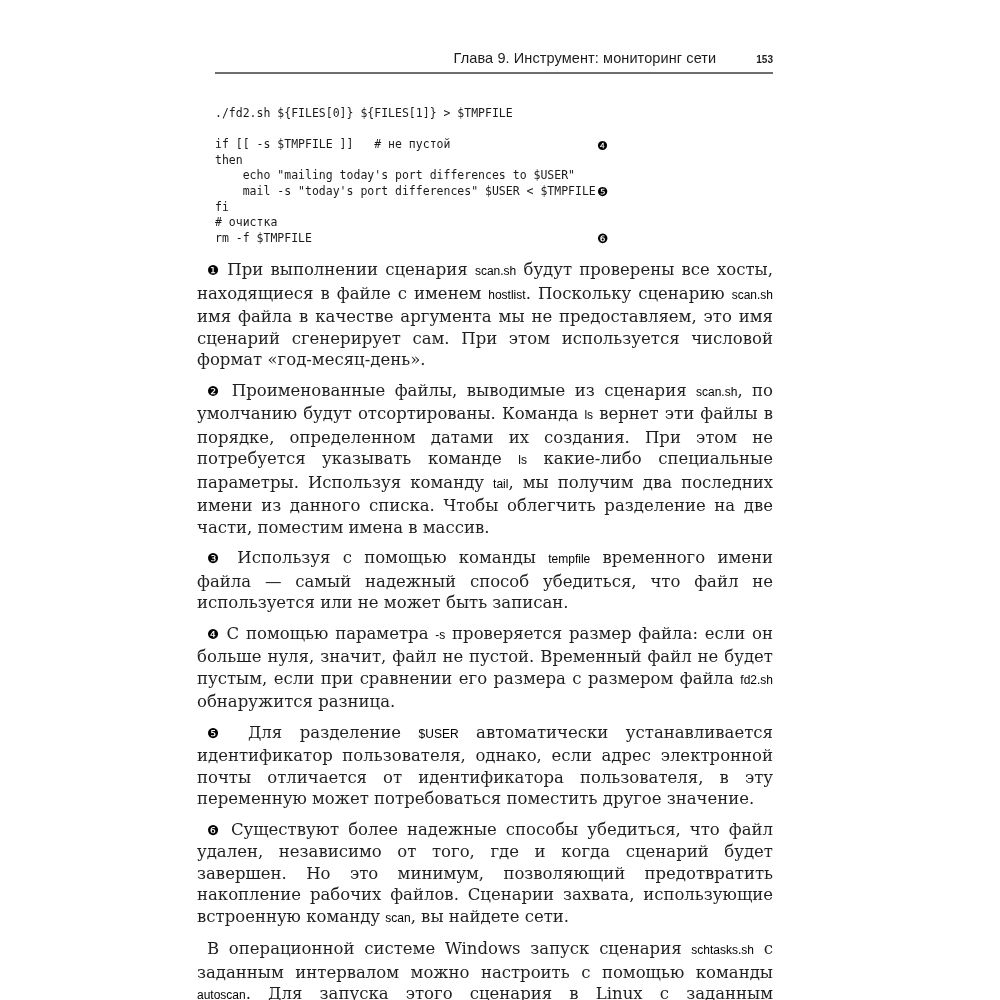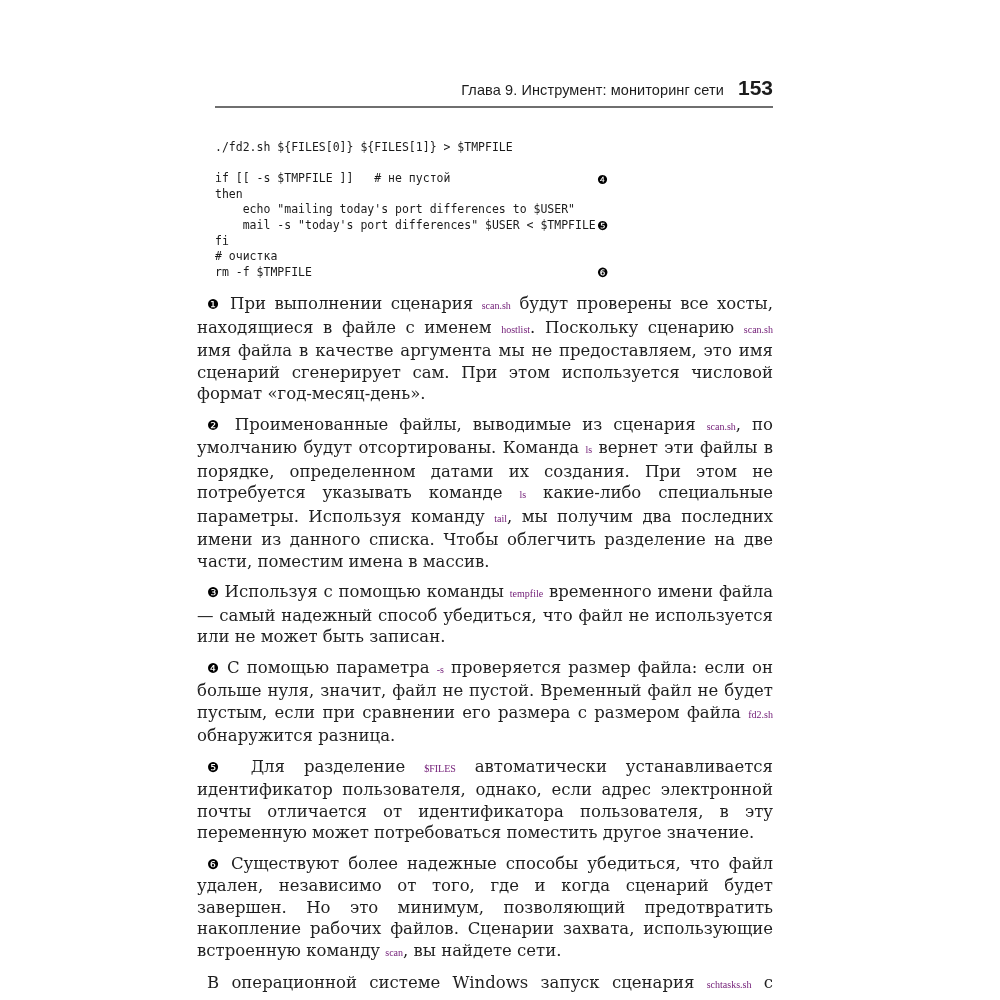--- a/index.html
+++ b/index.html
@@ -11,35 +11,35 @@
     position: relative;
     width: 1000px;
     height: 1000px;
     background: #ffffff;
     overflow: hidden;
   }
   
   .header-inner {
     margin-left: 215px;
     width: 558px;
-    padding-top: 76px;
+    padding-top: 50px;
     display: flex;
     justify-content: flex-end;
     align-items: baseline;
     font-family: "Liberation Sans", "DejaVu Sans", sans-serif;
     color: #1c1c1c;
   }
   .chapter-title {
     font-size: 14.5px;
     letter-spacing: 0.1px;
   }
   .page-number {
-    font-size: 21px;
+    font-size: 10px;
     font-weight: bold;
-    margin-left: 14px;
+    margin-left: 40px;
   }
   .header-rule {
     margin-left: 215px;
     width: 558px;
     height: 2px;
     background: #6f6f6f;
     margin-top: 6px;
   }
   
   .code-block {
@@ -78,23 +78,23 @@
   .para {
     margin: 0 0 9px 0;
     text-indent: 10px;
   }
   .pmarker {
     font-family: "DejaVu Sans", sans-serif;
     font-size: 13.5px;
     color: #000000;
   }
   .icode {
-    font-family: Liberation Serif, serif;
-    font-size: 10px;
-    color: #701a75;
+    font-family: Liberation Sans, sans-serif;
+    font-size: 12px;
+    color: #000000;
   }
 </style>
 </head>
 <body>
 
 <div class="page">
 
   <header>
     <div class="header-inner">
       <span class="chapter-title">Глава 9. Инструмент: мониторинг сети</span>
@@ -103,18 +103,18 @@
     <div class="header-rule"></div>
   </header>
 
   <div class="code-block" id="code-block"><div class="code-line"><span class="code-text">./fd2.sh ${FILES[0]} ${FILES[1]} &gt; $TMPFILE</span></div><div class="code-line"><span class="code-text">&nbsp;</span></div><div class="code-line"><span class="code-text">if [[ -s $TMPFILE ]]   # не пустой</span><span class="code-marker">❹</span></div><div class="code-line"><span class="code-text">then</span></div><div class="code-line"><span class="code-text">    echo "mailing today's port differences to $USER"</span></div><div class="code-line"><span class="code-text">    mail -s "today's port differences" $USER &lt; $TMPFILE</span><span class="code-marker">❺</span></div><div class="code-line"><span class="code-text">fi</span></div><div class="code-line"><span class="code-text"># очистка</span></div><div class="code-line"><span class="code-text">rm -f $TMPFILE</span><span class="code-marker">❻</span></div></div>
 
   <div class="paragraphs" id="paragraphs">
       <p class="para"><span class="pmarker">❶&nbsp;</span><span>При выполнении сценария </span><code class="icode">scan.sh</code><span> будут проверены все хосты, находящиеся в файле с именем </span><code class="icode">hostlist</code><span>. Поскольку сценарию </span><code class="icode">scan.sh</code><span> имя файла в качестве аргумента мы не предоставляем, это имя сценарий сгенерирует сам. При этом используется числовой формат «год-месяц-день».</span></p>
       <p class="para"><span class="pmarker">❷&nbsp;</span><span>Проименованные файлы, выводимые из сценария </span><code class="icode">scan.sh</code><span>, по умолчанию будут отсортированы. Команда </span><code class="icode">ls</code><span> вернет эти файлы в порядке, определенном датами их создания. При этом не потребуется указывать команде </span><code class="icode">ls</code><span> какие-либо специальные параметры. Используя команду </span><code class="icode">tail</code><span>, мы получим два последних имени из данного списка. Чтобы облегчить разделение на две части, поместим имена в массив.</span></p>
       <p class="para"><span class="pmarker">❸&nbsp;</span><span>Используя с помощью команды </span><code class="icode">tempfile</code><span> временного имени файла — самый надежный способ убедиться, что файл не используется или не может быть записан.</span></p>
       <p class="para"><span class="pmarker">❹&nbsp;</span><span>С помощью параметра </span><code class="icode">-s</code><span> проверяется размер файла: если он больше нуля, значит, файл не пустой. Временный файл не будет пустым, если при сравнении его размера с размером файла </span><code class="icode">fd2.sh</code><span> обнаружится разница.</span></p>
-      <p class="para"><span class="pmarker">❺&nbsp;</span><span>Для разделение </span><code class="icode">$FILES</code><span> автоматически устанавливается идентификатор пользователя, однако, если адрес электронной почты отличается от идентификатора пользователя, в эту переменную может потребоваться поместить другое значение.</span></p>
+      <p class="para"><span class="pmarker">❺&nbsp;</span><span>Для разделение </span><code class="icode">$USER</code><span> автоматически устанавливается идентификатор пользователя, однако, если адрес электронной почты отличается от идентификатора пользователя, в эту переменную может потребоваться поместить другое значение.</span></p>
       <p class="para"><span class="pmarker">❻&nbsp;</span><span>Существуют более надежные способы убедиться, что файл удален, независимо от того, где и когда сценарий будет завершен. Но это минимум, позволяющий предотвратить накопление рабочих файлов. Сценарии захвата, использующие встроенную команду </span><code class="icode">scan</code><span>, вы найдете сети.</span></p>
       <p class="para"><span>В операционной системе Windows запуск сценария </span><code class="icode">schtasks.sh</code><span> с заданным интервалом можно настроить с помощью команды </span><code class="icode">autoscan</code><span>. Для запуска этого сценария в Linux с заданным интервалом следует воспользоваться командой </span><code class="icode">crontab</code><span>.</span></p>
     </div>
 
 </div>
 
 </body></html>

